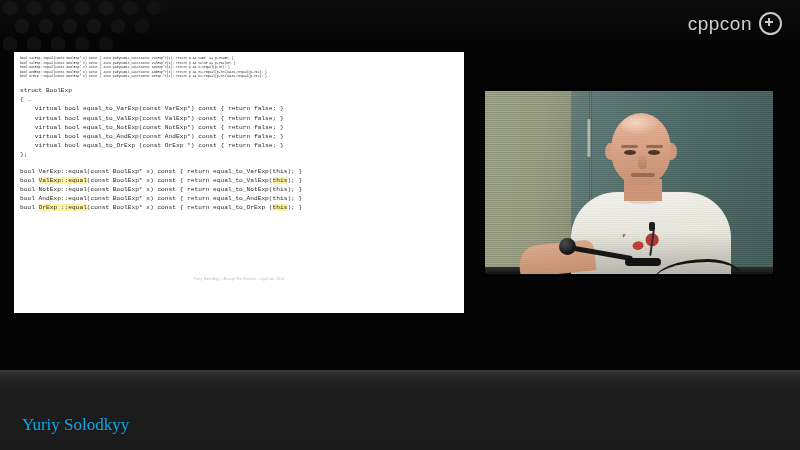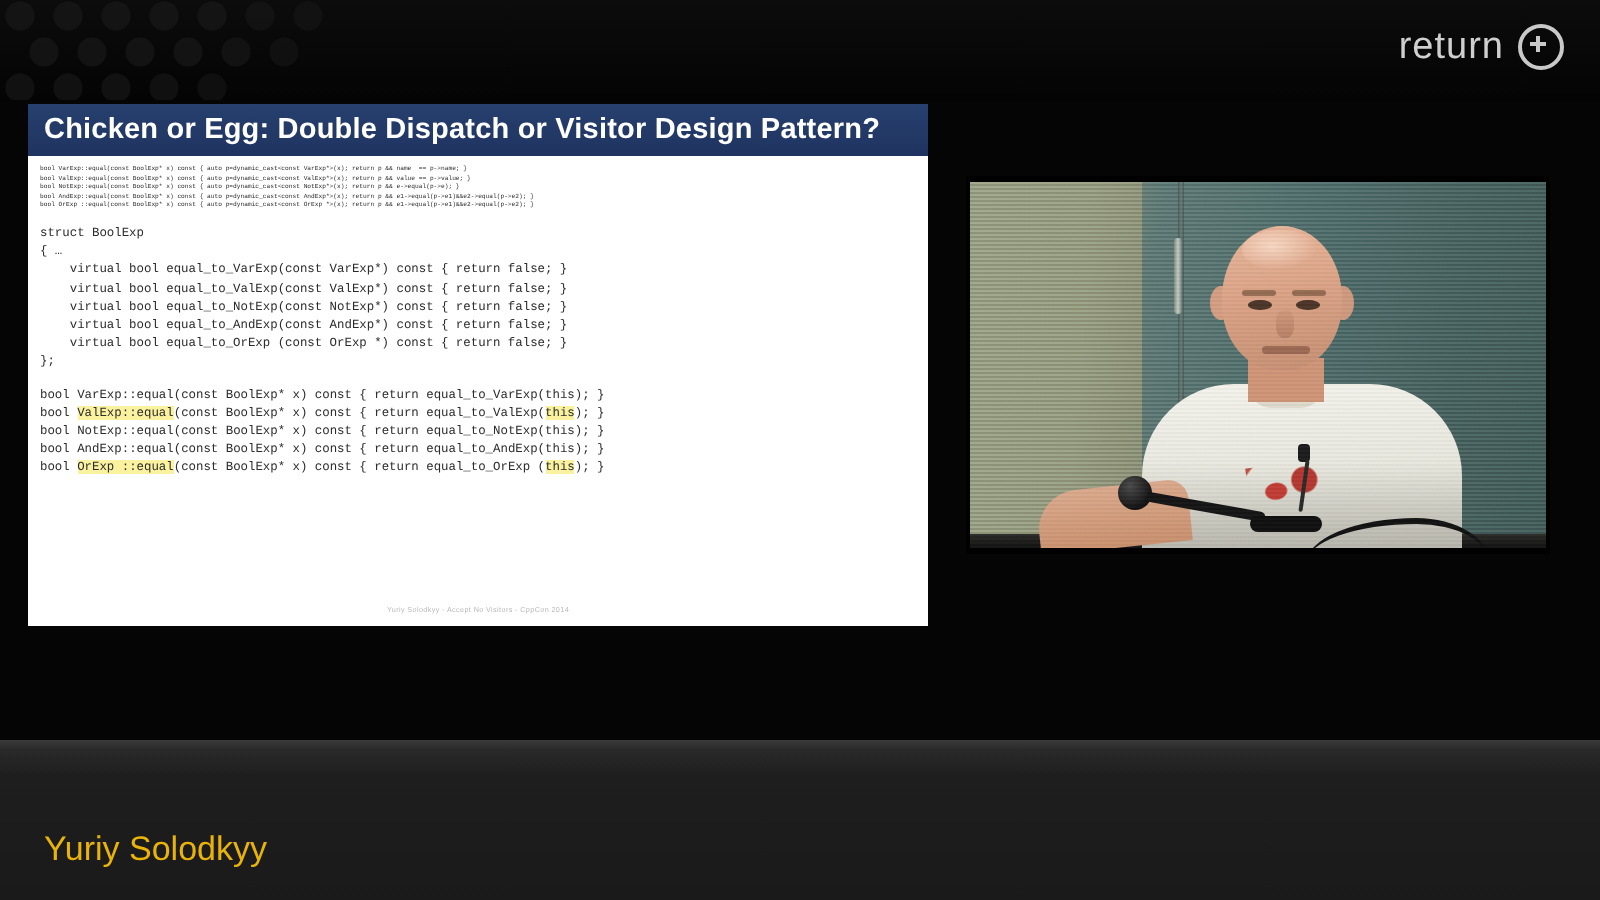--- a/index.html
+++ b/index.html
@@ -115,37 +115,36 @@
   .desk{position:absolute;left:0;top:176px;width:288px;height:7px;
     background:linear-gradient(180deg,#2b2b28,#111);}
   .v-scan{position:absolute;inset:0;pointer-events:none;
     background:repeating-linear-gradient(0deg, rgba(255,255,255,.025) 0 1px, rgba(0,0,0,.03) 1px 2px);}
 
   
   .banner{position:absolute;left:0;top:370px;width:800px;height:80px;
     background:linear-gradient(180deg,#3a3a3a 0%,#2a2a2a 6%,#1e1e1e 22%,#1a1a1a 100%);}
   .banner-title{position:absolute;left:22px;top:386px;font-size:22px;font-weight:700;
     color:#ffffff;letter-spacing:.4px;}
-  .banner-sub{position:absolute;left:22px;top:415px;font-size:17px;color:#eab308;font-weight:400;}
+  .banner-sub{position:absolute;left:22px;top:415px;font-size:17px;color:#0ea5e9;font-weight:400;font-family:Liberation Serif, serif;}
 </style>
 </head>
 <body>
 
 <div id="stage">
 
   <div class="topbar">
     <div class="hex-pattern"></div>
     <div class="logo">
-      <span class="logo-text">return</span>
+      <span class="logo-text">cppcon</span>
       <span class="logo-mark"></span>
     </div>
   </div>
 
   <div class="slide">
-    <div class="slide-title">Chicken or Egg: Double Dispatch or Visitor Design Pattern?</div>
     <div class="slide-body">
 
       <pre class="code code-top">bool VarExp::equal(const BoolExp* x) const { auto p=dynamic_cast&lt;const VarExp*&gt;(x); return p &amp;&amp; name  == p-&gt;name; }
 bool ValExp::equal(const BoolExp* x) const { auto p=dynamic_cast&lt;const ValExp*&gt;(x); return p &amp;&amp; value == p-&gt;value; }
 bool NotExp::equal(const BoolExp* x) const { auto p=dynamic_cast&lt;const NotExp*&gt;(x); return p &amp;&amp; e-&gt;equal(p-&gt;e); }
 bool AndExp::equal(const BoolExp* x) const { auto p=dynamic_cast&lt;const AndExp*&gt;(x); return p &amp;&amp; e1-&gt;equal(p-&gt;e1)&amp;&amp;e2-&gt;equal(p-&gt;e2); }
 bool OrExp ::equal(const BoolExp* x) const { auto p=dynamic_cast&lt;const OrExp *&gt;(x); return p &amp;&amp; e1-&gt;equal(p-&gt;e1)&amp;&amp;e2-&gt;equal(p-&gt;e2); }</pre>
 
       <span class="gap"></span>
 

